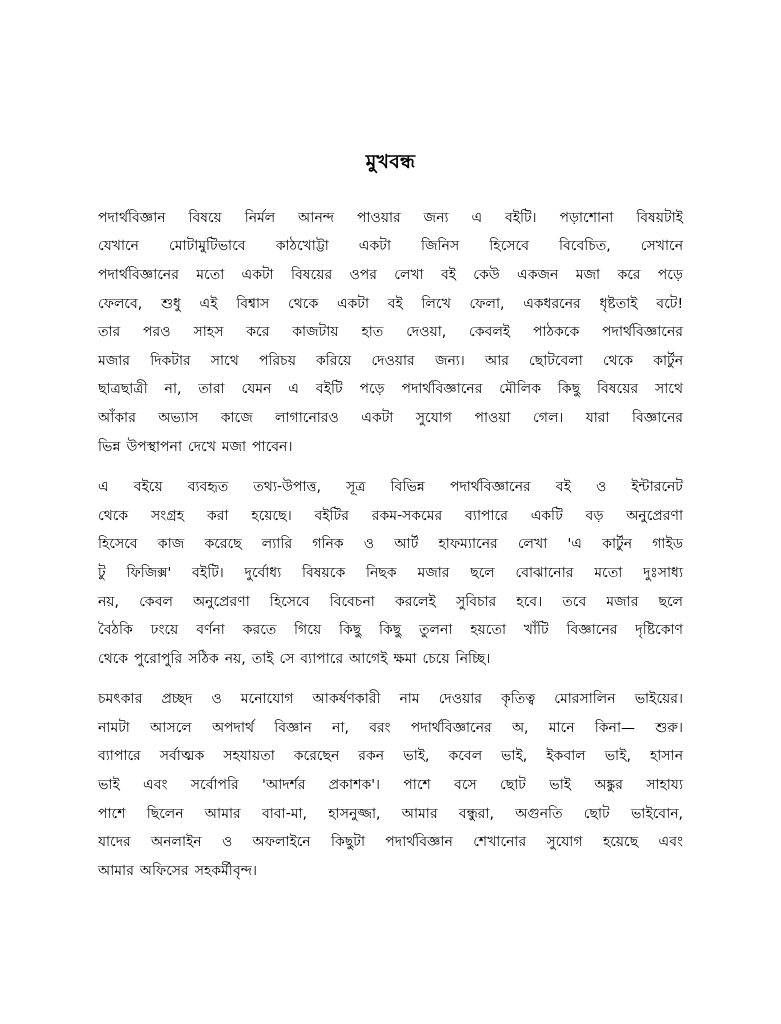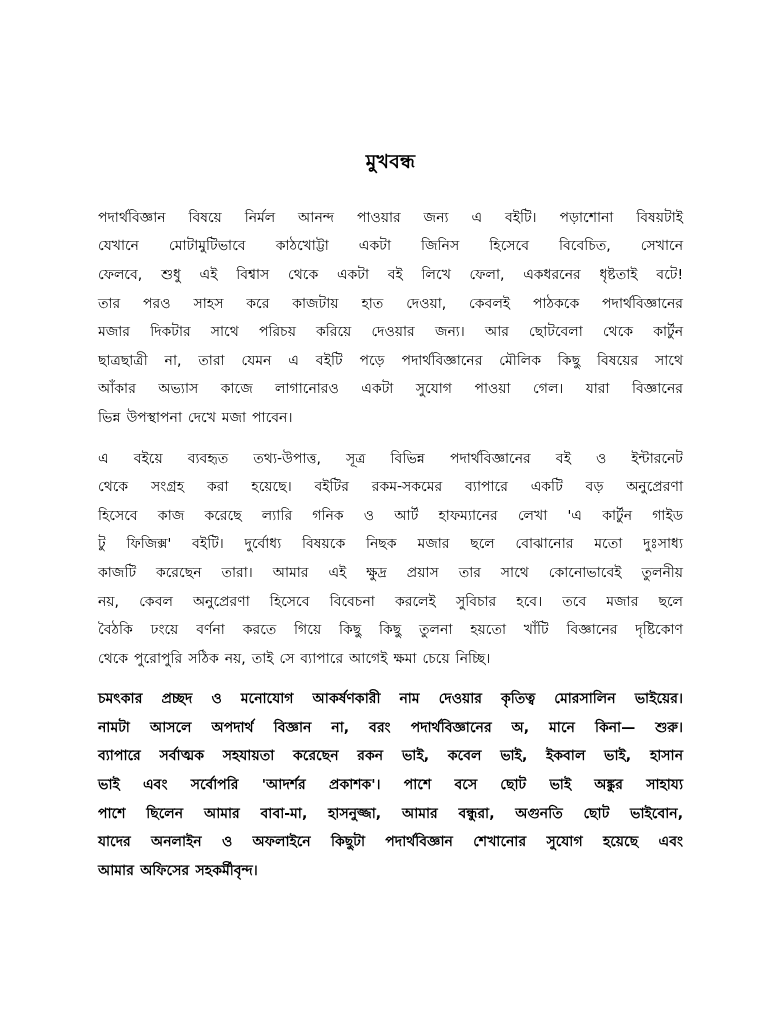--- a/index.html
+++ b/index.html
@@ -52,21 +52,20 @@
     text-align: justify;
     text-justify: inter-word;
     font-size: 14px;
     line-height: 28.6px;
     word-spacing: 1.5px;
     hyphens: none;
   }
 
   .para:last-child {
     margin-bottom: 0;
-    font-weight: bold;
   }
 
   
   .para > .line {
     display: block;
     text-align: justify;
     text-align-last: justify;
     white-space: nowrap;
   }
   .para > .line.last {
@@ -79,34 +78,34 @@
 <div class="page">
   <div class="content">
 
     <h1 class="page-title">মুখবন্ধ</h1>
 
     <div class="body-copy">
 
       <p class="para">
         <span class="line">পদার্থবিজ্ঞান বিষয়ে নির্মল আনন্দ পাওয়ার জন্য এ বইটি। পড়াশোনা বিষয়টাই</span>
         <span class="line">যেখানে মোটামুটিভাবে কাঠখোট্টা একটা জিনিস হিসেবে বিবেচিত, সেখানে</span>
+        <span class="line">পদার্থবিজ্ঞানের মতো একটা বিষয়ের ওপর লেখা বই কেউ একজন মজা করে পড়ে</span>
         <span class="line">ফেলবে, শুধু এই বিশ্বাস থেকে একটা বই লিখে ফেলা, একধরনের ধৃষ্টতাই বটে!</span>
         <span class="line">তার পরও সাহস করে কাজটায় হাত দেওয়া, কেবলই পাঠককে পদার্থবিজ্ঞানের</span>
         <span class="line">মজার দিকটার সাথে পরিচয় করিয়ে দেওয়ার জন্য। আর ছোটবেলা থেকে কার্টুন</span>
         <span class="line">ছাত্রছাত্রী না, তারা যেমন এ বইটি পড়ে পদার্থবিজ্ঞানের মৌলিক কিছু বিষয়ের সাথে</span>
         <span class="line">আঁকার অভ্যাস কাজে লাগানোরও একটা সুযোগ পাওয়া গেল। যারা বিজ্ঞানের</span>
         <span class="line last">ভিন্ন উপস্থাপনা দেখে মজা পাবেন।</span>
       </p>
 
       <p class="para">
         <span class="line">এ বইয়ে ব্যবহৃত তথ্য-উপাত্ত, সূত্র বিভিন্ন পদার্থবিজ্ঞানের বই ও ইন্টারনেট</span>
         <span class="line">থেকে সংগ্রহ করা হয়েছে। বইটির রকম-সকমের ব্যাপারে একটি বড় অনুপ্রেরণা</span>
         <span class="line">হিসেবে কাজ করেছে ল্যারি গনিক ও আর্ট হাফম্যানের লেখা 'এ কার্টুন গাইড</span>
         <span class="line">টু ফিজিক্স' বইটি। দুর্বোধ্য বিষয়কে নিছক মজার ছলে বোঝানোর মতো দুঃসাধ্য</span>
-        <span class="line">কাজটি করেছেন তারা। আমার এই ক্ষুদ্র প্রয়াস তার সাথে কোনোভাবেই তুলনীয়</span>
         <span class="line">নয়, কেবল অনুপ্রেরণা হিসেবে বিবেচনা করলেই সুবিচার হবে। তবে মজার ছলে</span>
         <span class="line">বৈঠকি ঢংয়ে বর্ণনা করতে গিয়ে কিছু কিছু তুলনা হয়তো খাঁটি বিজ্ঞানের দৃষ্টিকোণ</span>
         <span class="line last">থেকে পুরোপুরি সঠিক নয়, তাই সে ব্যাপারে আগেই ক্ষমা চেয়ে নিচ্ছি।</span>
       </p>
 
       <p class="para">
         <span class="line">চমৎকার প্রচ্ছদ ও মনোযোগ আকর্ষণকারী নাম দেওয়ার কৃতিত্ব মোরসালিন ভাইয়ের।</span>
         <span class="line">নামটা আসলে অপদার্থ বিজ্ঞান না, বরং পদার্থবিজ্ঞানের অ, মানে কিনা— শুরু।</span>
         <span class="line">ব্যাপারে সর্বাত্মক সহযায়তা করেছেন রকন ভাই, কবেল ভাই, ইকবাল ভাই, হাসান</span>
         <span class="line">ভাই এবং সর্বোপরি 'আদর্শর প্রকাশক'। পাশে বসে ছোট ভাই অঙ্কুর সাহায্য</span>

